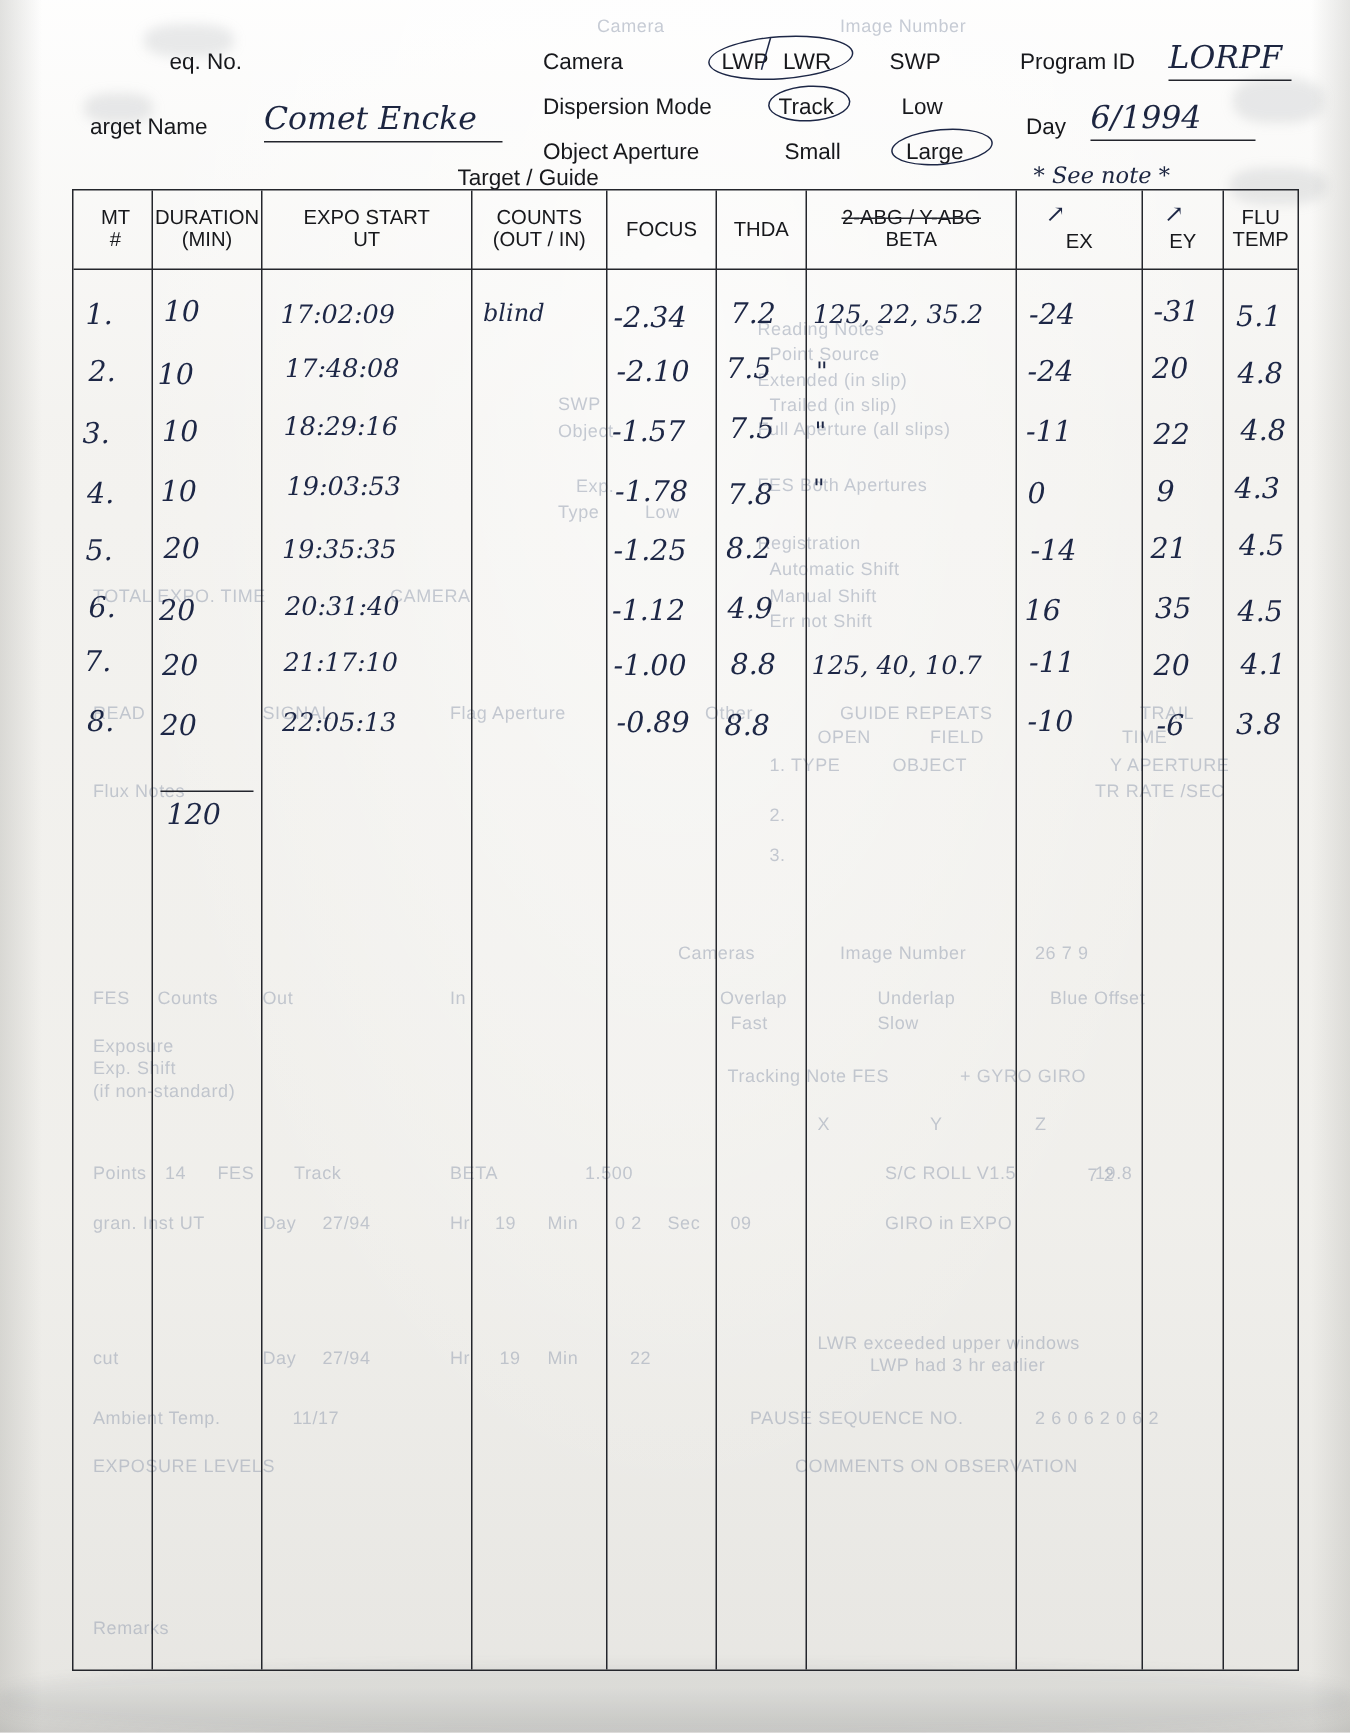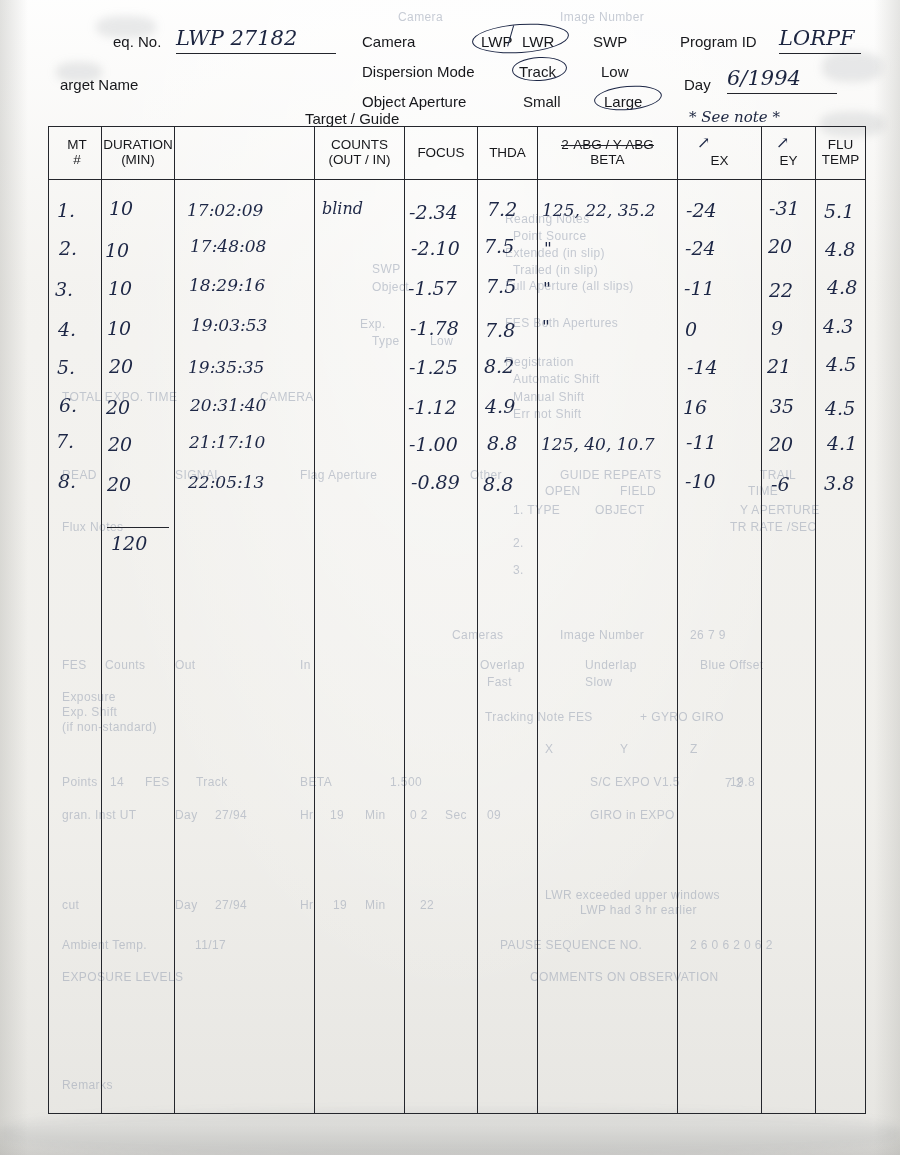--- a/index.html
+++ b/index.html
@@ -105,21 +105,21 @@
       <div class="ghost s" style="left: 505px; top: 212px;">Reading Notes</div>
       <div class="ghost s" style="left: 513px; top: 229px;">Point Source</div>
       <div class="ghost s" style="left: 505px; top: 246px;">Extended (in slip)</div>
       <div class="ghost s" style="left: 513px; top: 263px;">Trailed (in slip)</div>
       <div class="ghost s" style="left: 505px; top: 279px;">Full Aperture (all slips)</div>
       <div class="ghost s" style="left: 372px; top: 262px;">SWP</div>
       <div class="ghost s" style="left: 372px; top: 280px;">Object</div>
       <div class="ghost s" style="left: 505px; top: 316px;">FES Both Apertures</div>
       <div class="ghost s" style="left: 372px; top: 334px;">Type</div>
       <div class="ghost s" style="left: 430px; top: 334px;">Low</div>
-      <div class="ghost s" style="left: 360px; top: 317px;">Exp.</div>
+      <div class="ghost s" style="left: 384px; top: 317px;">Exp.</div>
       <div class="ghost s" style="left: 505px; top: 355px;">Registration</div>
       <div class="ghost s" style="left: 513px; top: 372px;">Automatic Shift</div>
       <div class="ghost s" style="left: 513px; top: 390px;">Manual Shift</div>
       <div class="ghost s" style="left: 513px; top: 407px;">Err not Shift</div>
       <div class="ghost s" style="left: 62px; top: 390px;">TOTAL EXPO. TIME</div>
       <div class="ghost s" style="left: 260px; top: 390px;">CAMERA</div>
       <div class="ghost s" style="left: 62px; top: 468px;">READ</div>
       <div class="ghost s" style="left: 175px; top: 468px;">SIGNAL</div>
       <div class="ghost s" style="left: 300px; top: 468px;">Flag Aperture</div>
       <div class="ghost s" style="left: 470px; top: 468px;">Other</div>
@@ -154,21 +154,21 @@
       <div class="ghost s" style="left: 640px; top: 710px;">+ GYRO  GIRO</div>
       <div class="ghost s" style="left: 545px; top: 742px;">X</div>
       <div class="ghost s" style="left: 620px; top: 742px;">Y</div>
       <div class="ghost s" style="left: 690px; top: 742px;">Z</div>
       <div class="ghost s" style="left: 62px; top: 775px;">Points</div>
       <div class="ghost s" style="left: 110px; top: 775px;">14</div>
       <div class="ghost s" style="left: 145px; top: 775px;">FES</div>
       <div class="ghost s" style="left: 196px; top: 775px;">Track</div>
       <div class="ghost s" style="left: 300px; top: 775px;">BETA</div>
       <div class="ghost s" style="left: 390px; top: 775px;">1.500</div>
-      <div class="ghost s" style="left: 590px; top: 775px;">S/C EXPO  V1.5</div>
+      <div class="ghost s" style="left: 590px; top: 775px;">S/C ROLL  V1.5</div>
       <div class="ghost s" style="left: 730px; top: 775px;">19.8</div>
       <div class="ghost s" style="left: 62px; top: 808px;">gran. Inst   UT</div>
       <div class="ghost s" style="left: 175px; top: 808px;">Day</div>
       <div class="ghost s" style="left: 215px; top: 808px;">27/94</div>
       <div class="ghost s" style="left: 300px; top: 808px;">Hr</div>
       <div class="ghost s" style="left: 330px; top: 808px;">19</div>
       <div class="ghost s" style="left: 365px; top: 808px;">Min</div>
       <div class="ghost s" style="left: 410px; top: 808px;">0 2</div>
       <div class="ghost s" style="left: 445px; top: 808px;">Sec</div>
       <div class="ghost s" style="left: 487px; top: 808px;">09</div>
@@ -194,33 +194,33 @@
 
   <div class="smudge" style="left:96px;top:16px;width:60px;height:22px;"></div>
   <div class="smudge" style="left:56px;top:62px;width:46px;height:20px;"></div>
   <div class="smudge" style="left:822px;top:52px;width:60px;height:30px;"></div>
   <div class="smudge" style="left:820px;top:112px;width:64px;height:24px;"></div>
   <div class="smudge" style="left:0px;top:1110px;width:900px;height:46px;opacity:.7;"></div>
 
   <div id="header">
 
     <span class="abs print hdr-label" style="left:113px;top:33px;">eq. No.</span>
-    <span class="abs hand hdr-hand ul" style="left:176px;top:26px;width:160px;padding-bottom:3px;">LWP 27182</span>
 
     <span class="abs print hdr-label" style="left:362px;top:33px;">Camera</span>
     <span class="abs print hdr-label" style="left:481px;top:33px;">LWP</span>
     <span class="abs print hdr-label" style="left:522px;top:33px;">LWR</span>
     <span class="abs print hdr-label" style="left:593px;top:33px;">SWP</span>
     <span class="abs" style="left:510px;top:26px;width:8px;height:22px;border-left:1.6px solid #1d2746;transform:rotate(16deg);"></span>
     <div class="oval" style="left:472px;top:24px;width:95px;height:27px;transform:rotate(-4deg);"></div>
 
     <span class="abs print hdr-label" style="left:680px;top:33px;">Program ID</span>
     <span class="abs hand hdr-hand ul" style="left:779px;top:26px;width:82px;padding-bottom:3px;">LORPF</span>
 
     <span class="abs print hdr-label" style="left:60px;top:76px;">arget Name</span>
+    <span class="abs hand hdr-hand ul" style="left:176px;top:67px;width:159px;padding-bottom:3px;">Comet Encke</span>
 
     <span class="abs print hdr-label" style="left:362px;top:63px;">Dispersion Mode</span>
     <span class="abs print hdr-label" style="left:519px;top:63px;">Track</span>
     <span class="abs print hdr-label" style="left:601px;top:63px;">Low</span>
     <div class="oval" style="left:512px;top:57px;width:53px;height:22px;transform:rotate(-3deg);"></div>
 
     <span class="abs print hdr-label" style="left:684px;top:76px;">Day</span>
     <span class="abs hand hdr-hand ul" style="left:727px;top:66px;width:110px;padding-bottom:3px;">6/1994</span>
 
     <span class="abs print hdr-label" style="left:362px;top:93px;">Object Aperture</span>
@@ -247,20 +247,24 @@
     <div class="vline" style="left:712px;"></div>
     <div class="vline" style="left:766px;"></div>
 
     <div class="colhdr" style="left:4px;top:10px;width:48px;">
       <div>MT</div>
       <div>#</div>
     </div>
     <div class="colhdr" style="left:53px;top:10px;width:72px;">
       <div>DURATION</div>
       <div>(MIN)</div>
+    </div>
+    <div class="colhdr" style="left:126px;top:10px;width:139px;">
+      <div>EXPO START</div>
+      <div>UT</div>
     </div>
     <div class="colhdr" style="left:266px;top:10px;width:89px;">
       <div>COUNTS</div>
       <div>(OUT / IN)</div>
     </div>
     <div class="colhdr" style="left:356px;top:18px;width:72px;">
       <div>FOCUS</div>
     </div>
     <div class="colhdr" style="left:429px;top:18px;width:59px;">
       <div>THDA</div>

